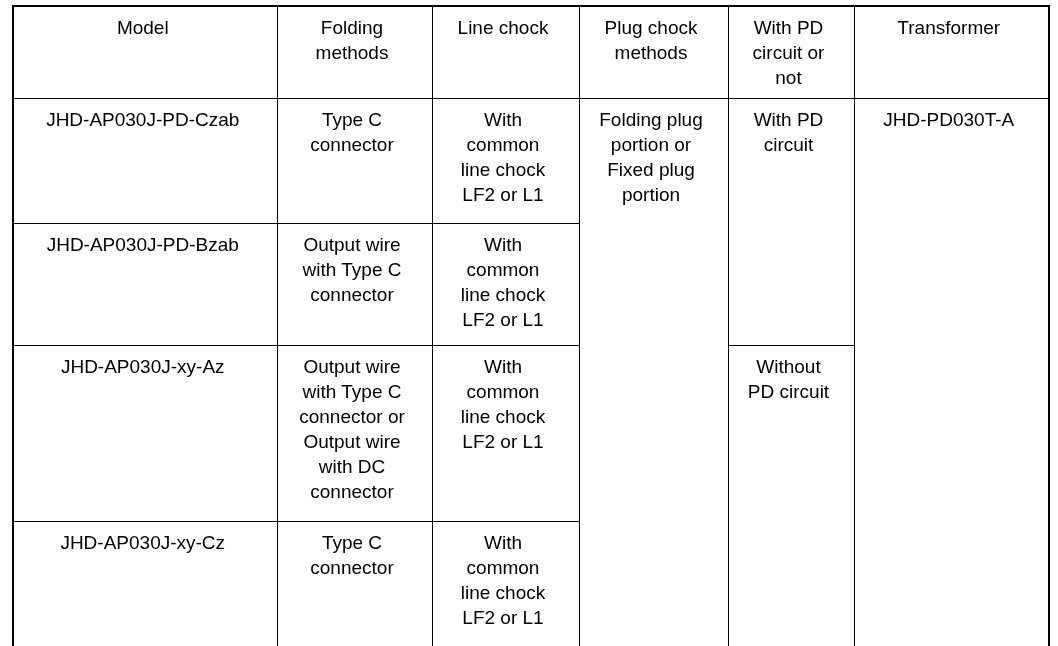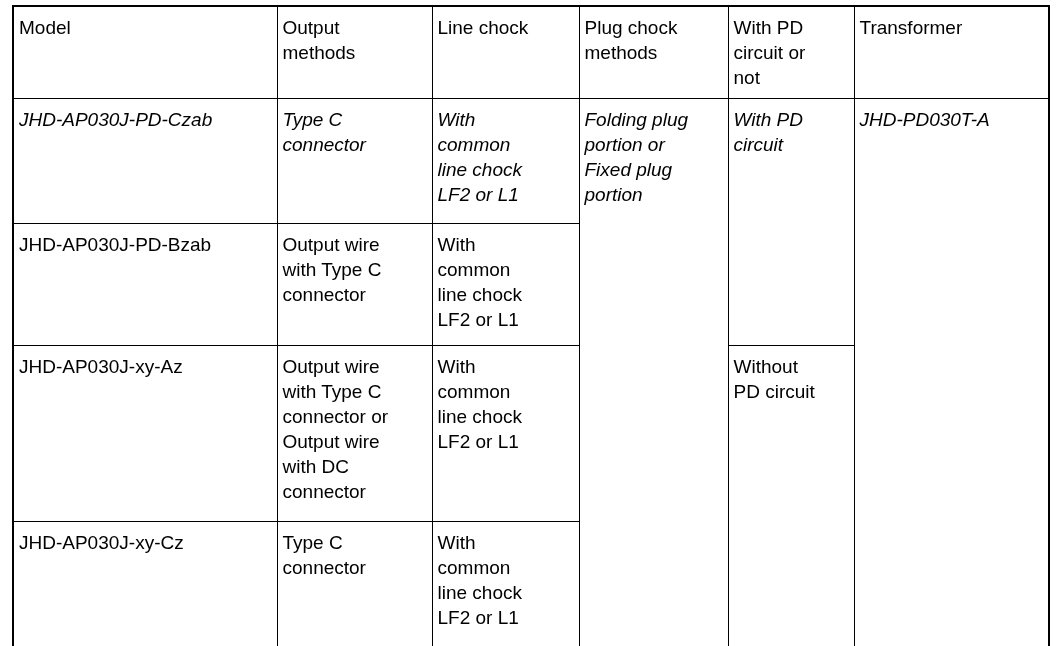--- a/index.html
+++ b/index.html
@@ -28,21 +28,21 @@
     border-collapse: collapse;
     table-layout: fixed;
     width: 1036px;
     background: #ffffff;
   }
 
   table.spec-table td,
   table.spec-table th {
     border: 1px solid #000000;
     vertical-align: top;
-    text-align: left;
+    text-align: center;
     font-weight: normal;
     font-size: 19px;
     line-height: 25px;
     padding: 8px 10px 8px 5px;
     word-wrap: break-word;
     overflow-wrap: break-word;
     white-space: pre-line;
   }
 
   
@@ -53,42 +53,42 @@
   
   col.c-model       { width: 264px; }
   col.c-output      { width: 155px; }
   col.c-chock       { width: 147px; }
   col.c-plug        { width: 149px; }
   col.c-pd          { width: 126px; }
   col.c-transformer { width: 195px; }
 
   
   tr.row-header td { height: 74px; }
-  tr.row-1 td      { height: 108px; font-style: italic; }
+  tr.row-1 td      { height: 108px; }
   tr.row-2 td      { height: 105px; }
   tr.row-3 td      { height: 159px; }
   tr.row-4 td      { height: 115px; }
 </style>
 </head>
 <body>
 
 <div id="spec-table-wrap">
   <table class="spec-table">
     <colgroup>
       <col class="c-model">
       <col class="c-output">
       <col class="c-chock">
       <col class="c-plug">
       <col class="c-pd">
       <col class="c-transformer">
     </colgroup>
     <tbody>
       <tr class="row-header">
         <td>Model</td>
-        <td>Output
+        <td>Folding
 methods</td>
         <td>Line chock</td>
         <td>Plug chock
 methods</td>
         <td>With PD
 circuit or
 not</td>
         <td>Transformer</td>
       </tr>
 

